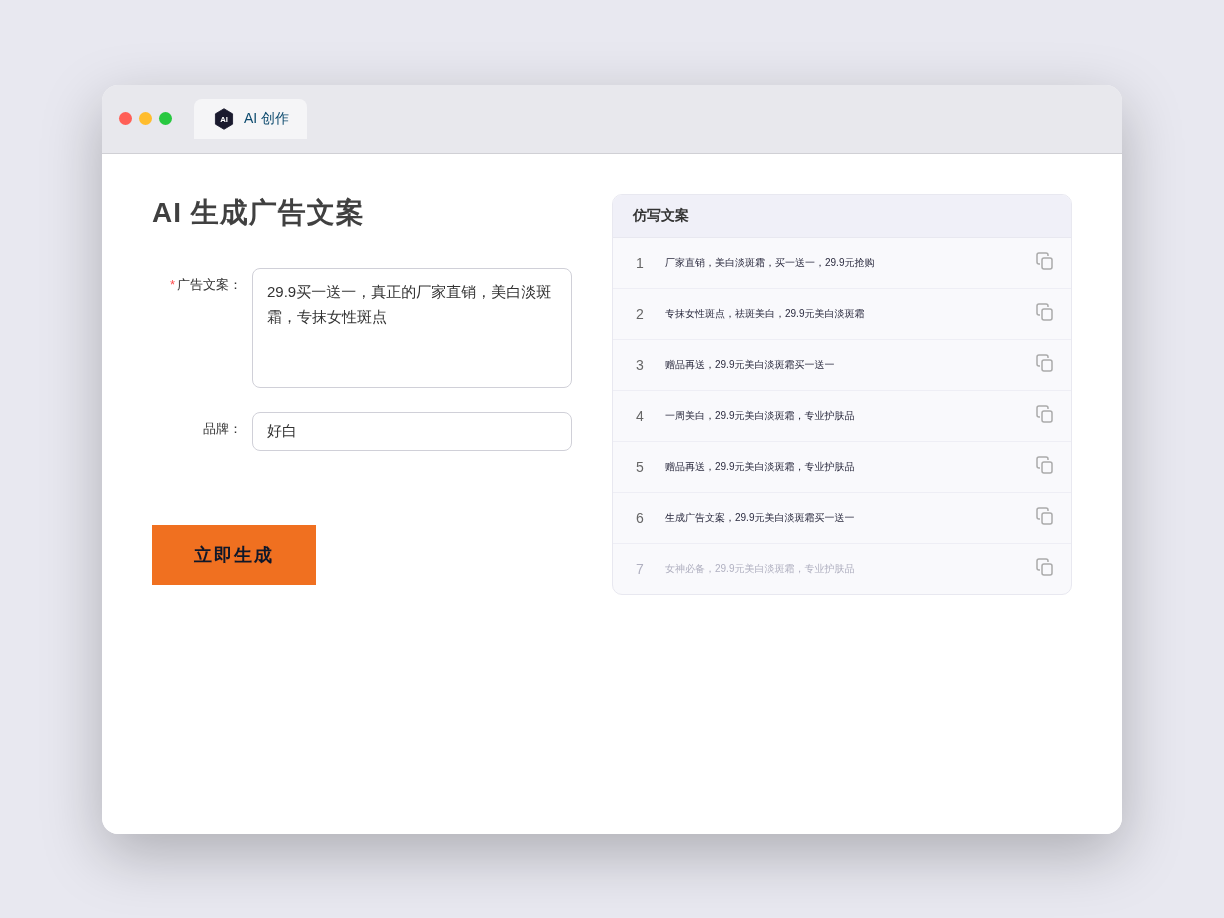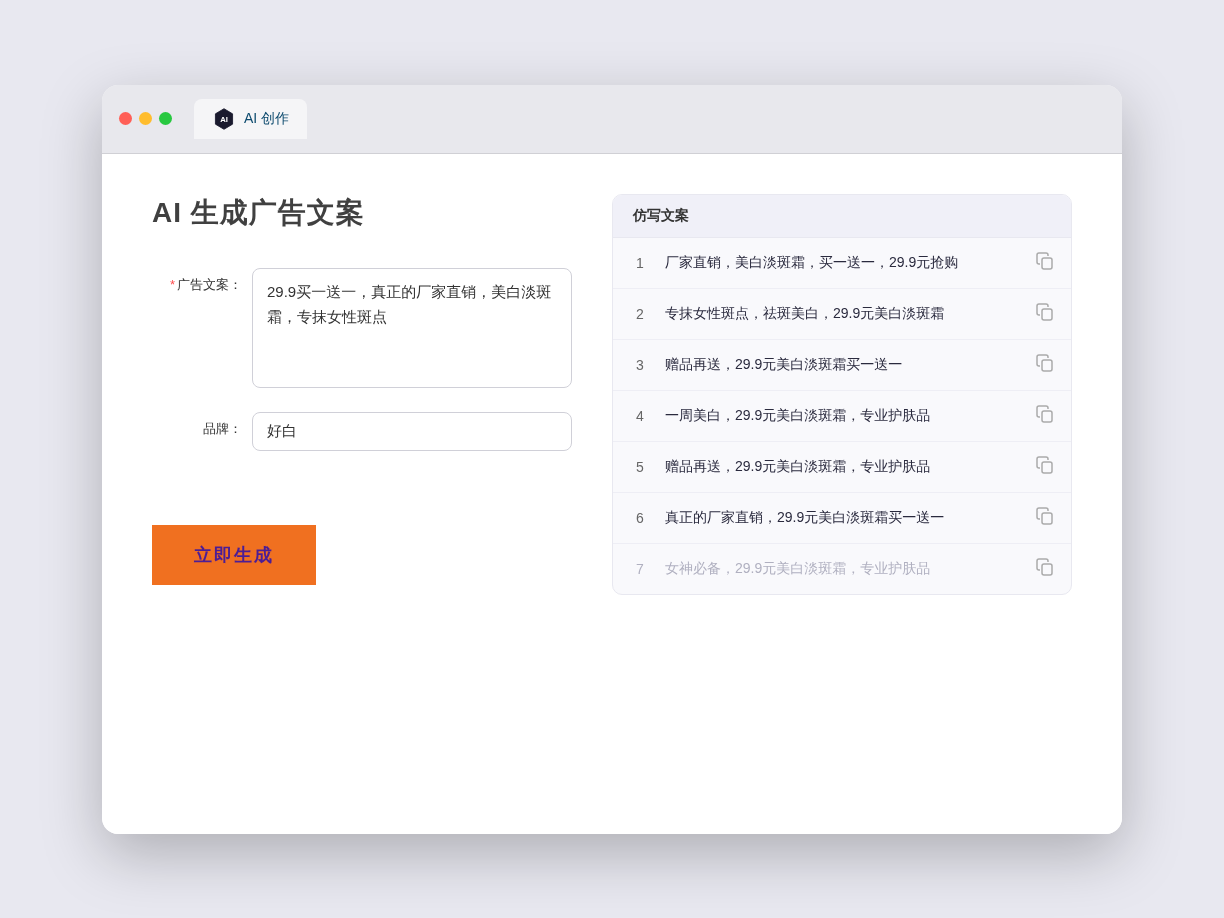--- a/index.html
+++ b/index.html
@@ -120,21 +120,21 @@
 
     .form-textarea {
       resize: none;
       height: 120px;
       line-height: 1.7;
     }
 
     .generate-btn {
       margin-top: 50px;
       background: #f07020;
-      color: #4c1d95;
+      color: #0f172a;
       border: none;
       border-radius: 0;
       padding: 18px 42px;
       font-size: 18px;
       font-weight: 600;
       cursor: pointer;
       font-family: inherit;
       letter-spacing: 2px;
     }
 
@@ -195,21 +195,21 @@
 
     .row-number {
       font-size: 14px;
       color: #666;
       min-width: 22px;
       text-align: center;
     }
 
     .result-text {
       flex: 1;
-      font-size: 14px;
+      font-size: 10px;
       color: #2a2a3e;
       line-height: 1.5;
     }
 
     .row-number.faded-num {
       color: #b0b0c0;
     }
   </style>
 </head>
 <body>
@@ -296,21 +296,21 @@
             <div class="result-row">
               <span class="row-number">5</span>
               <span class="result-text">赠品再送，29.9元美白淡斑霜，专业护肤品</span>
               <span><svg width="20" height="20" viewBox="0 0 20 20" fill="none" xmlns="http://www.w3.org/2000/svg">
       <rect x="7" y="7" width="10" height="11" rx="2" stroke="#aaa" stroke-width="1.5"></rect>
       <path d="M5 13H4a2 2 0 01-2-2V4a2 2 0 012-2h7a2 2 0 012 2v1" stroke="#aaa" stroke-width="1.5"></path>
     </svg></span>
             </div>
             <div class="result-row">
               <span class="row-number">6</span>
-              <span class="result-text">真正的厂家直销，29.9元美白淡斑霜买一送一</span>
+              <span class="result-text">生成广告文案，29.9元美白淡斑霜买一送一</span>
               <span><svg width="20" height="20" viewBox="0 0 20 20" fill="none" xmlns="http://www.w3.org/2000/svg">
       <rect x="7" y="7" width="10" height="11" rx="2" stroke="#aaa" stroke-width="1.5"></rect>
       <path d="M5 13H4a2 2 0 01-2-2V4a2 2 0 012-2h7a2 2 0 012 2v1" stroke="#aaa" stroke-width="1.5"></path>
     </svg></span>
             </div>
             <div class="result-row faded">
               <span class="row-number faded-num">7</span>
               <span class="result-text">女神必备，29.9元美白淡斑霜，专业护肤品</span>
               <span><svg width="20" height="20" viewBox="0 0 20 20" fill="none" xmlns="http://www.w3.org/2000/svg">
       <rect x="7" y="7" width="10" height="11" rx="2" stroke="#aaa" stroke-width="1.5"></rect>

